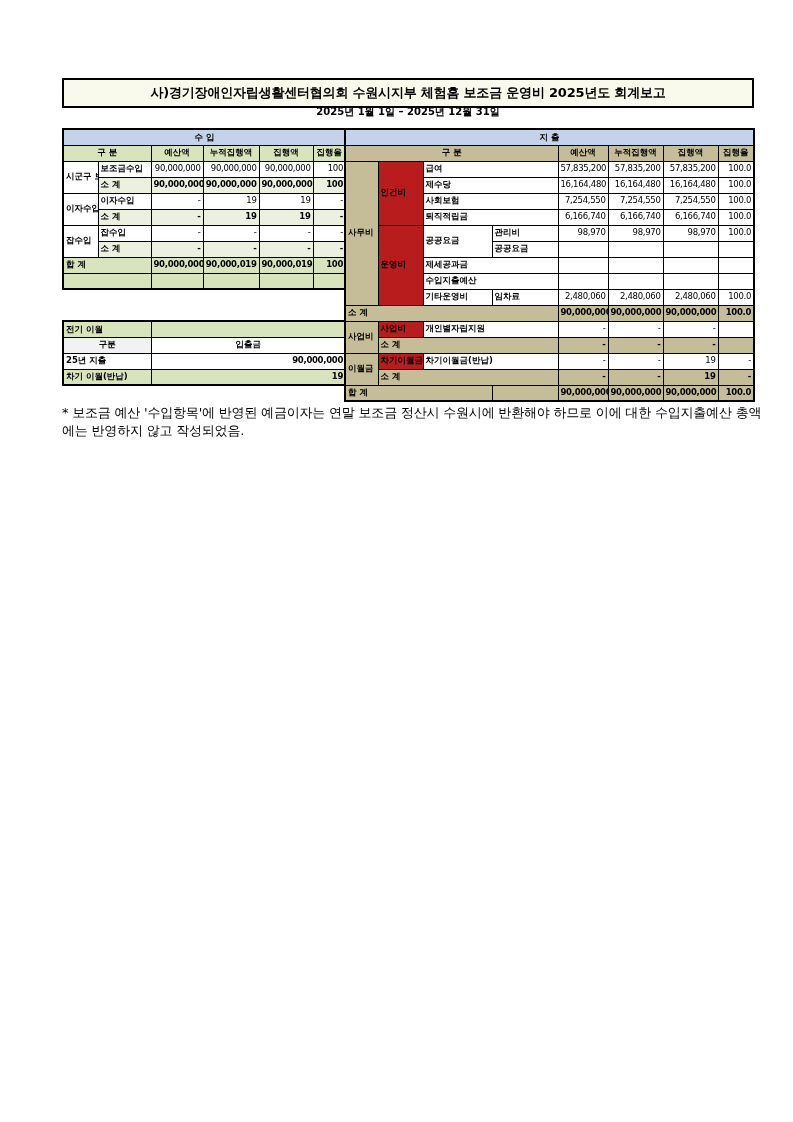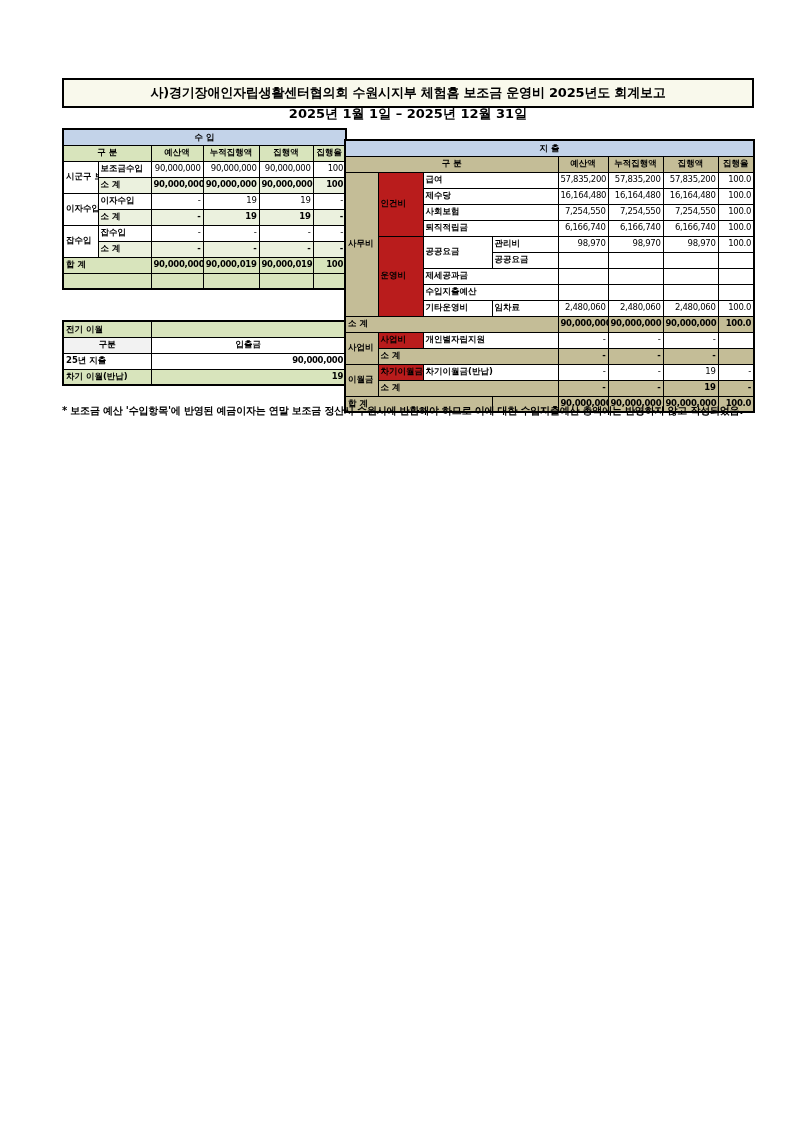--- a/index.html
+++ b/index.html
@@ -2,36 +2,36 @@
 <html><head>
 <meta charset="utf-8">
 <style>
   html,body{margin:0;padding:0;background:#fff;}
   .page{position:relative;width:793px;height:1122px;background:#ffffff;
         font-family:"DejaVu Sans","Liberation Sans",sans-serif;color:#000;}
   .title-box{position:absolute;left:62px;top:70px;width:692px;height:30px;
         border:2px solid #000;background:#f9f9ec;display:flex;align-items:center;justify-content:center;
         font-size:13px;font-weight:bold;box-sizing:border-box;letter-spacing:-0.2px;margin-top:8px;}
   .date-line{position:absolute;left:62px;top:105px;width:692px;text-align:center;
-        font-size:13px;font-weight:bold;}
+        font-size:10px;font-weight:bold;}
   table.tbl{position:absolute;border-collapse:collapse;table-layout:fixed;border:2px solid #000;}
   .tbl th,.tbl td{border:1px solid #000;height:16px;padding:0 2px;font-size:8.5px;
         line-height:1.1;overflow:hidden;white-space:nowrap;box-sizing:border-box;}
   .tbl th{font-weight:bold;text-align:center;}
   .blue{background:#c3d3e9;}
   .green{background:#d8e4bc;}
   .pale{background:#ebf1de;}
   .tan{background:#c4bd97;}
   .tanlight{background:#b91c1c;}
   .gray{background:#f2f2f2;}
   .num{text-align:right;letter-spacing:-0.3px;}
   .ctr{text-align:left;}
   .b{font-weight:bold;}
   .pre{white-space:pre-line;line-height:1.15;}
-  .footnote{position:absolute;left:62px;top:404px;width:700px;font-size:10px;font-weight:bold;
+  .footnote{position:absolute;left:62px;top:404px;width:700px;font-size:13px;font-weight:normal;
         letter-spacing:-0.2px;}
 </style>
 </head>
 <body>
 
 <div class="page">
 
   <div class="title-box">
     <span>사)경기장애인자립생활센터협의회 수원시지부 체험홈 보조금 운영비 2025년도 회계보고</span>
   </div>
@@ -139,21 +139,21 @@
       <td class="ctr b">25년 지출</td>
       <td class="num b">90,000,000</td>
     </tr>
     <tr>
       <td class="green ctr b">차기 이월(반납)</td>
       <td class="green num b">19</td>
     </tr>
   </tbody>
     </table>
 
-  <table class="tbl" style="left:344px;top:139px;width:410px;border-radius:7px;">
+  <table class="tbl" style="left:344px;top:128px;width:410px;border-radius:7px;">
     <colgroup>
         <col style="width:33px">
         <col style="width:45px">
         <col style="width:69px">
         <col style="width:66px">
         <col style="width:50px">
         <col style="width:55px">
         <col style="width:55px">
         <col style="width:36px">
       </colgroup>

